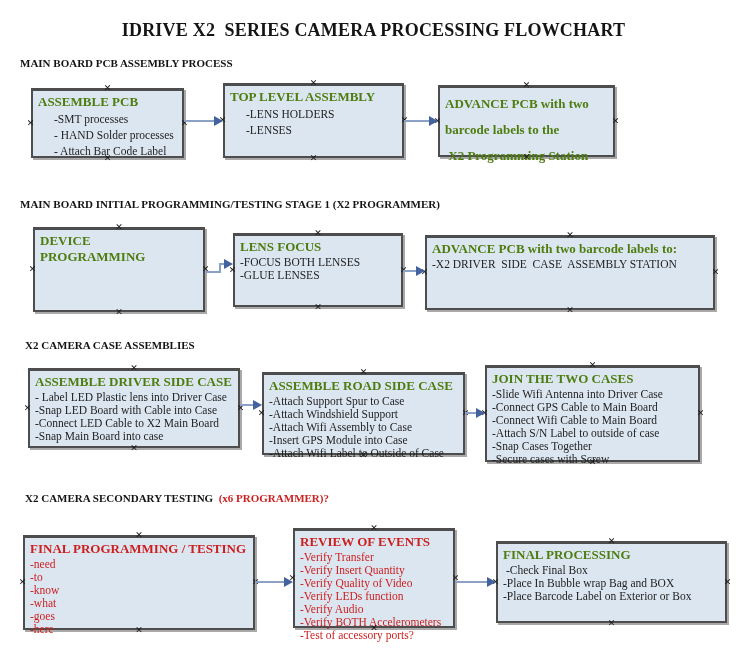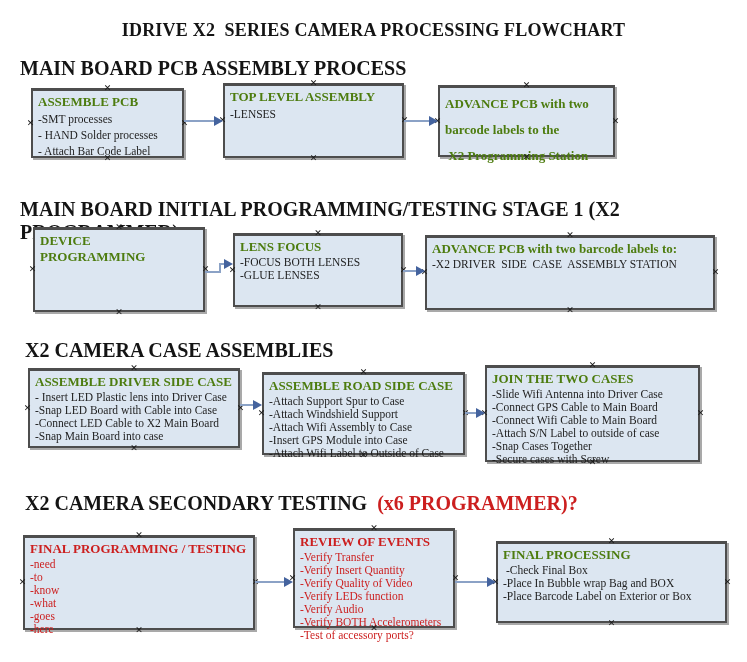--- a/index.html
+++ b/index.html
@@ -5,35 +5,35 @@
   html,body{margin:0;padding:0;background:#fff;}
   .canvas{
     position:relative;width:747px;height:662px;background:#ffffff;
     font-family:Liberation Serif, serif;overflow:hidden;
   }
   .page-title{
     position:absolute;top:20px;left:0;width:100%;text-align:center;
     font-size:18px;font-weight:bold;color:#141414;white-space:pre-wrap;letter-spacing:.2px;
   }
   .section-heading{
-    position:absolute;font-size:20px;font-weight:bold;color:#141414;white-space:pre-wrap;
+    position:absolute;font-size:11px;font-weight:bold;color:#141414;white-space:pre-wrap;
   }
   .section-heading .red-part{color:var(--red,#cc1f1f);}
   .box{
     position:absolute;box-sizing:border-box;
     background:var(--box-fill,#dce6f1);
     border:2px solid var(--box-border,#4d4d4d);
     border-top-width:3px;
     box-shadow:2px 2px 0 var(--box-shadow,#a9a9a9);
     padding:3px 5px 0 5px;overflow:visible;
   }
   .box-title{font-weight:bold;font-size:13px;line-height:1.22;color:#4d7c0f;white-space:pre-wrap;margin-bottom:1px;}
   .box-title.multiline{line-height:26px;}
   .box-item{font-size:11.5px;line-height:13px;color:#1e1e1e;white-space:pre-wrap;}
-  .lh16 .box-item{line-height:16px;}
+  .lh16 .box-item{line-height:16px;margin-left:16px;}
   .red-box .box-title,.red-box .box-item{color:var(--red,#cc1f1f);}
   .handle{
     position:absolute;font-size:9px;line-height:9px;width:9px;height:9px;
     text-align:center;color:#1a1a1a;font-weight:normal;pointer-events:none;
   }
   .handle-top{top:-7px;left:50%;margin-left:-4.5px;}
   .handle-bottom{bottom:-7px;left:50%;margin-left:-4.5px;}
   .handle-left{left:-7px;top:50%;margin-top:-5px;}
   .handle-right{right:-7px;top:50%;margin-top:-5px;}
   .arrow{position:absolute;}
@@ -65,20 +65,21 @@
         <div class="box-item">- Attach Bar Code Label</div>
       </div>
   <span class="handle handle-top">✕</span>
       <span class="handle handle-right">✕</span>
       <span class="handle handle-bottom">✕</span>
       <span class="handle handle-left">✕</span>
     </div>
   <div class="box lh16" style="left:223px;top:83px;width:181px;height:75px;">
     <div class="box-title">TOP LEVEL ASSEMBLY</div>
     <div class="box-items">
+        <div class="box-item">-LENS HOLDERS</div>
         <div class="box-item">-LENSES</div>
       </div>
   <span class="handle handle-top">✕</span>
       <span class="handle handle-right">✕</span>
       <span class="handle handle-bottom">✕</span>
       <span class="handle handle-left">✕</span>
     </div>
   <div class="box" style="left:438px;top:85px;width:177px;height:72px;">
     <div class="box-title multiline">ADVANCE PCB with two
 barcode labels to the
@@ -135,21 +136,21 @@
     <span class="head" style="left:19px;top:0;"></span>
   </div>
   <div class="arrow" style="left:403px;top:266px;width:22px;height:10px;">
     <span class="line" style="left:0;top:4px;width:14px;"></span>
       <span class="head" style="left:13px;top:0;"></span>
   </div>
 
   <div class="box" style="left:28px;top:368px;width:212px;height:80px;">
     <div class="box-title">ASSEMBLE DRIVER SIDE CASE</div>
     <div class="box-items">
-        <div class="box-item">- Insert LED Plastic lens into Driver Case</div>
+        <div class="box-item">- Label LED Plastic lens into Driver Case</div>
         <div class="box-item">-Snap LED Board with Cable into Case</div>
         <div class="box-item">-Connect LED Cable to X2 Main Board</div>
         <div class="box-item">-Snap Main Board into case</div>
       </div>
   <span class="handle handle-top">✕</span>
       <span class="handle handle-right">✕</span>
       <span class="handle handle-bottom">✕</span>
       <span class="handle handle-left">✕</span>
     </div>
   <div class="box" style="left:262px;top:372px;width:203px;height:83px;">

